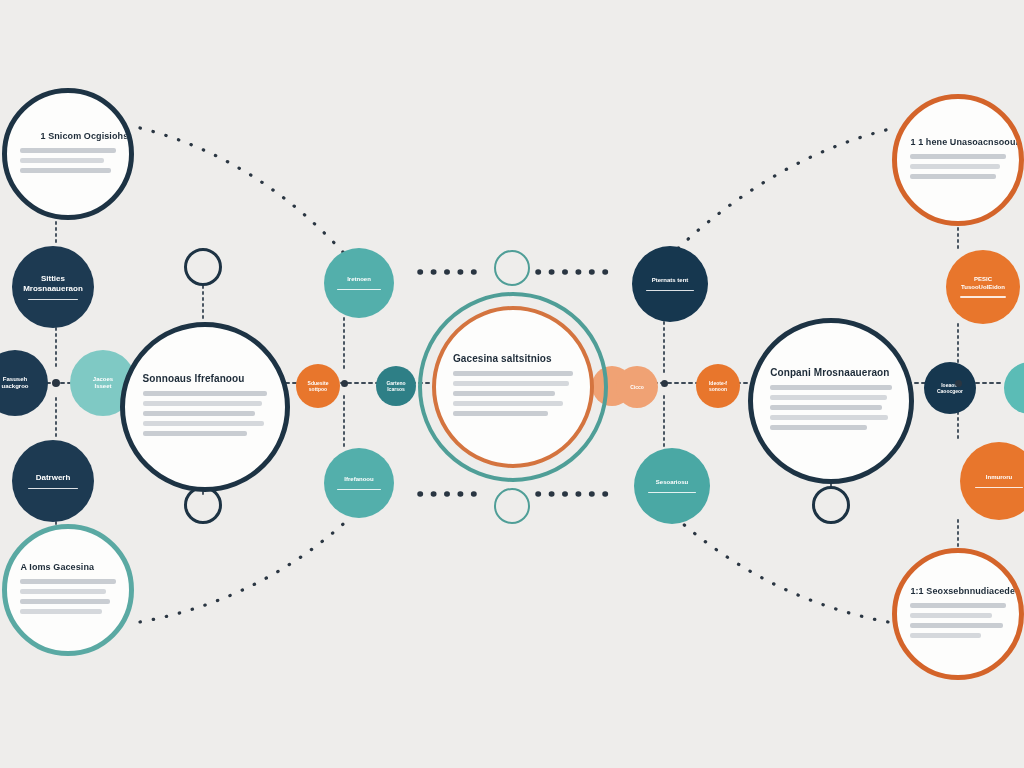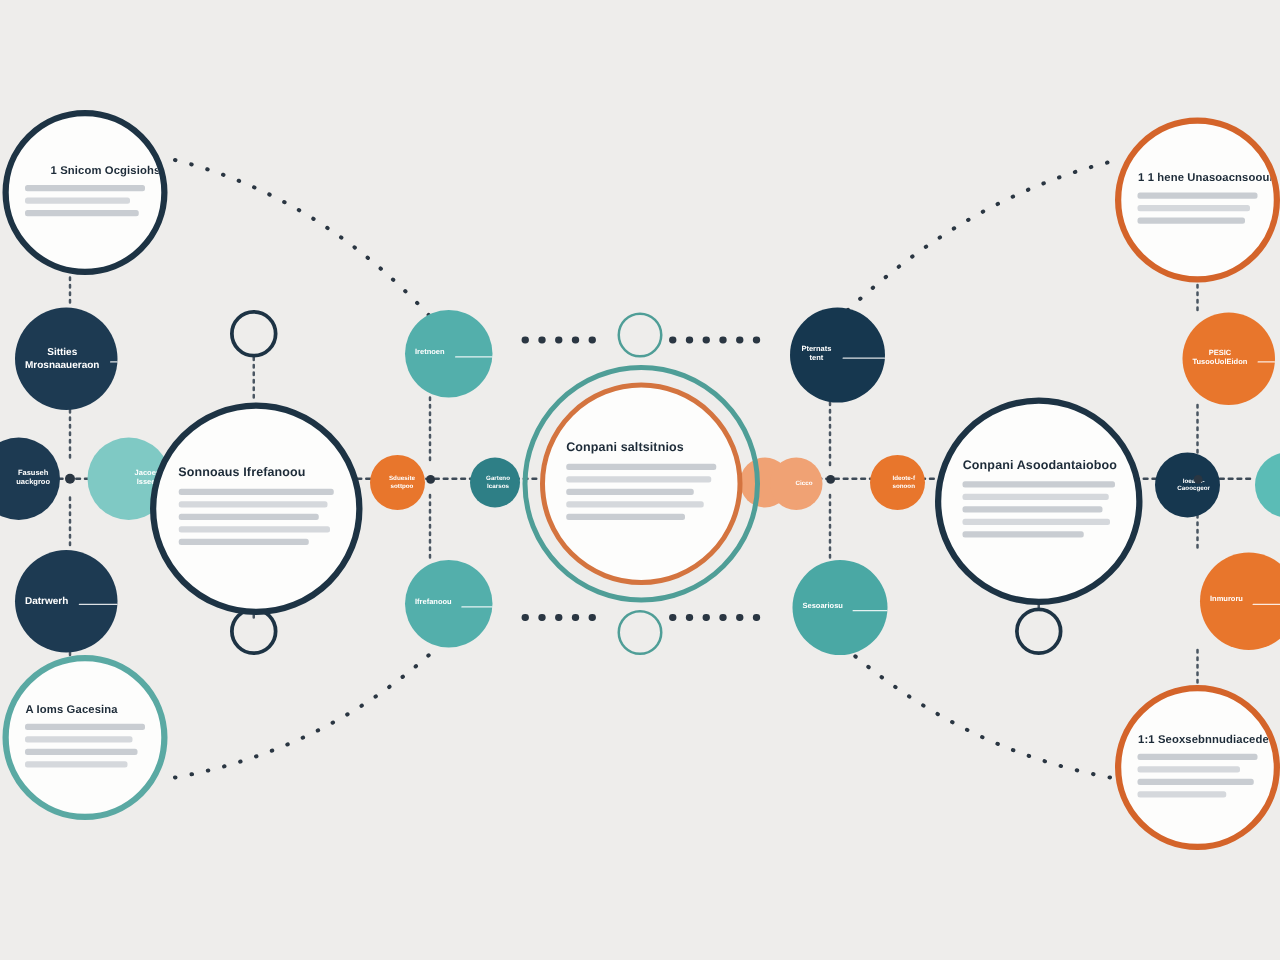--- a/index.html
+++ b/index.html
@@ -62,23 +62,23 @@
     margin-bottom: 5px;
     filter: blur(0.5px);
   }
   .ln.alt { background: #d5d8dc; }
 
   
   .sat {
     position: absolute;
     border-radius: 50%;
     display: flex;
-    flex-direction: row;
+    flex-direction: column;
     align-items: center;
-    justify-content: flex-end;
+    justify-content: center;
     color: #ffffff;
     text-align: center;
     box-sizing: border-box;
   }
   .sat-label {
     font-size: 8px;
     line-height: 1.25;
     font-weight: bold;
     filter: blur(0.6px);
     padding: 0 8px;
@@ -242,33 +242,33 @@
             <div class="ln alt" style="width: 96%;"></div>
             <div class="ln" style="width: 90%;"></div>
             <div class="ln alt" style="width: 97%;"></div>
             <div class="ln" style="width: 84%;"></div>
           </div>
         </div>
       </div>
       <div class="ring" style="left: 418px; top: 292px; width: 190px; height: 190px; border: 4px solid rgb(79, 158, 151);"></div>
       <div class="node" style="left: 432px; top: 306px; width: 162px; height: 162px; border: 4px solid rgb(212, 116, 63);">
         <div class="node-inner">
-          <div class="node-title" style="font-size: 10px;">Conpani saltsitnios</div>
+          <div class="node-title" style="font-size: 10px;">Gacesina saltsitnios</div>
           <div class="node-lines">
             <div class="ln" style="width: 100%;"></div>
             <div class="ln alt" style="width: 97%;"></div>
             <div class="ln" style="width: 85%;"></div>
             <div class="ln alt" style="width: 92%;"></div>
             <div class="ln" style="width: 79%;"></div>
           </div>
         </div>
       </div>
       <div class="node" style="left: 748px; top: 318px; width: 166px; height: 166px; border: 5px solid rgb(29, 51, 68);">
         <div class="node-inner">
-          <div class="node-title" style="font-size: 10px;">Conpani Asoodantaioboo</div>
+          <div class="node-title" style="font-size: 10px;">Conpani Mrosnaaueraon</div>
           <div class="node-lines">
             <div class="ln" style="width: 100%;"></div>
             <div class="ln alt" style="width: 96%;"></div>
             <div class="ln" style="width: 92%;"></div>
             <div class="ln alt" style="width: 97%;"></div>
             <div class="ln" style="width: 80%;"></div>
           </div>
         </div>
       </div>
       <div class="node" style="left: 892px; top: 94px; width: 132px; height: 132px; border: 5px solid rgb(212, 100, 42);">

